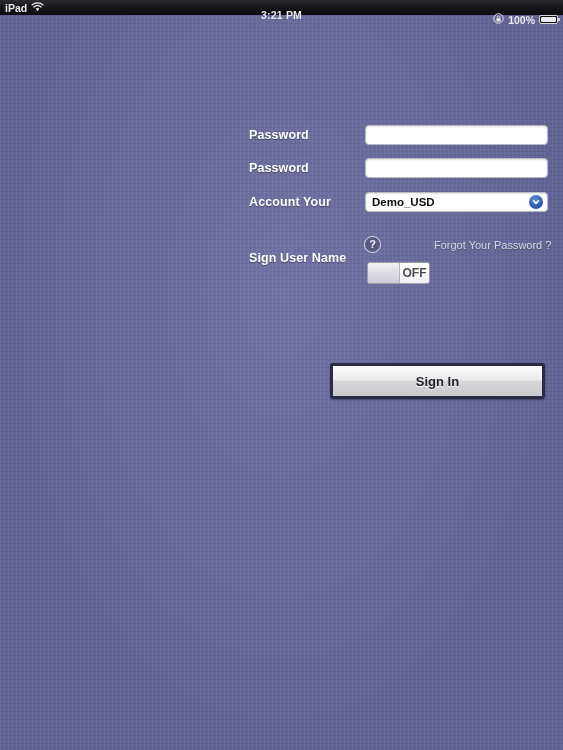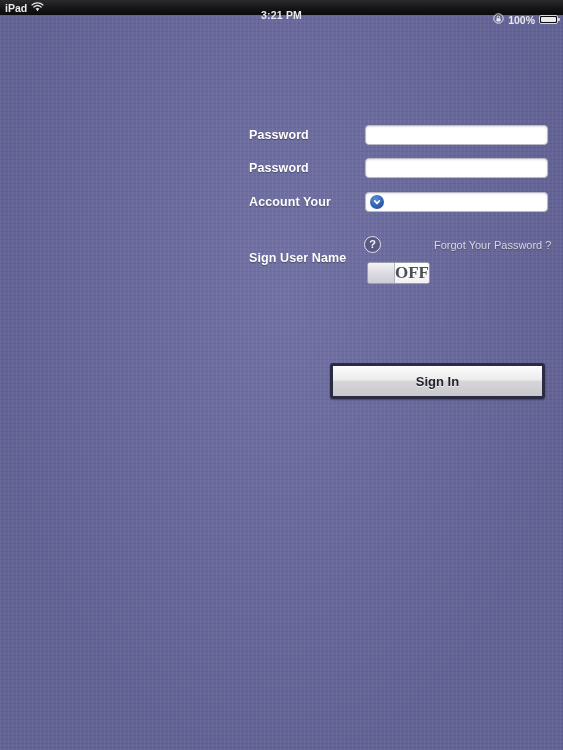--- a/index.html
+++ b/index.html
@@ -241,25 +241,24 @@
   #toggle-knob {
     width: 31px;
     background: linear-gradient(to bottom, #f4f4f6 0%, #dcdce2 50%, #cdcdd5 100%);
     border-right: 1px solid #b4b4c0;
   }
   #toggle-state {
     flex: 1;
     display: flex;
     align-items: center;
     justify-content: center;
-    font-size: 17px;
+    font-size: 12px;
     font-weight: bold;
     color: #4d4d55;
     background: linear-gradient(to bottom, #ffffff 0%, #f2f2f4 100%);
-    font-family: Liberation Serif, serif;
   }
 
   
   #signin-button {
     position: absolute;
     left: 330px; top: 348px;
     width: 215px; height: 36px;
     border-radius: 3px;
     box-sizing: border-box;
     border: 3px solid #2b2b45;
@@ -317,20 +316,21 @@
 
     <div class="field-label" id="lbl-username">Password</div>
     <div class="field-label" id="lbl-password">Password</div>
     <div class="field-label" id="lbl-account">Account Your</div>
     <div class="field-label" id="lbl-save">Sign User Name</div>
 
     <input class="text-input" id="input-username" type="text" value="" style="">
     <input class="text-input" id="input-password" type="password" value="" style="">
 
     <div id="select-account">
+      <div id="select-account-value">Demo_USD</div>
       <div id="chevron-wrap">
         <span class="chev-circle">
           <svg width="8" height="8" viewBox="0 0 8 8">
             <path d="M1.6 2.8 L4 5.4 L6.4 2.8" stroke="#ffffff" stroke-width="1.6" fill="none" stroke-linecap="round" stroke-linejoin="round"></path>
           </svg>
         </span>
       </div>
     </div>
 
     <div id="forgot-row">

